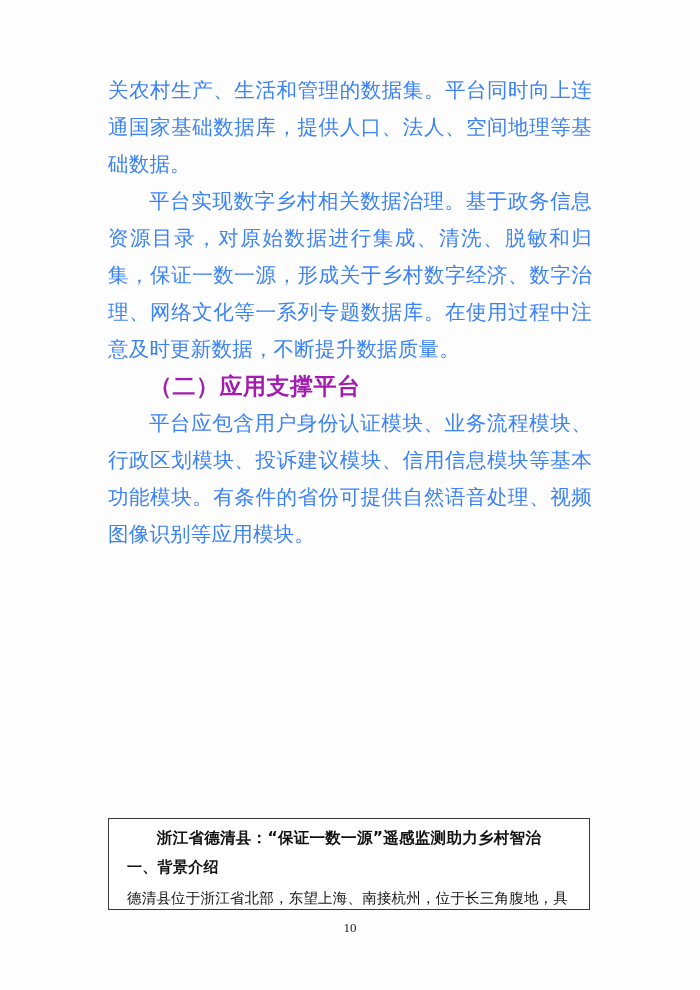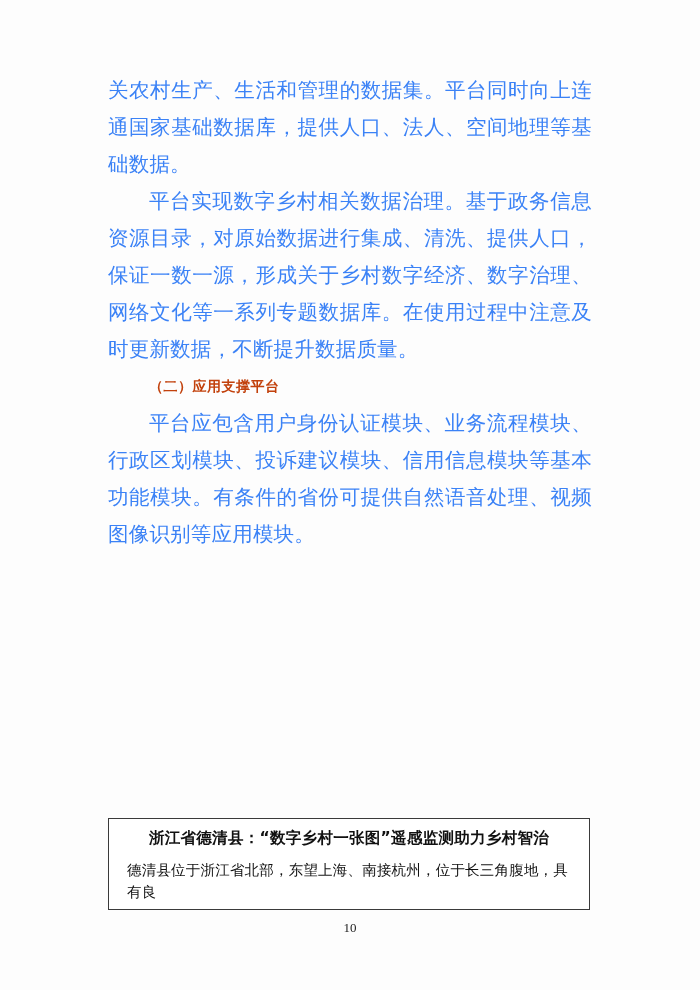--- a/index.html
+++ b/index.html
@@ -36,27 +36,27 @@
     text-justify: inter-ideograph;
     margin: 0 0 0 0;
     letter-spacing: 0.2px;
     font-family: "DejaVu Serif", "Liberation Serif", serif;
     color: #3b82f6;
   }
   .indent {
     text-indent: 41px;
   }
   .heading {
-    font-size: 14px;
+    font-size: 23px;
     line-height: 37px;
     text-indent: 41px;
     font-family: "DejaVu Sans", "Liberation Sans", sans-serif;
     font-weight: 600;
     letter-spacing: 0.5px;
-    color: #c2410c;
+    color: #a21caf;
   }
   .box {
     position: absolute;
     left: 108px;
     top: 818px;
     width: 482px;
     height: 92px;
     border: 1px solid #3a3a3a;
     box-sizing: border-box;
     overflow: hidden;
@@ -101,25 +101,26 @@
     color: #222;
   }
 </style>
 </head>
 <body>
 
 <div class="page">
 
   <div class="content">
     <div class="para">关农村生产、生活和管理的数据集。平台同时向上连通国家基础数据库，提供人口、法人、空间地理等基础数据。</div>
-    <div class="para indent">平台实现数字乡村相关数据治理。基于政务信息资源目录，对原始数据进行集成、清洗、提供人口，保证一数一源，形成关于乡村数字经济、数字治理、网络文化等一系列专题数据库。在使用过程中注意及时更新数据，不断提升数据质量。</div>
+    <div class="para indent">平台实现数字乡村相关数据治理。基于政务信息资源目录，对原始数据进行集成、清洗、脱敏和归集，保证一数一源，形成关于乡村数字经济、数字治理、网络文化等一系列专题数据库。在使用过程中注意及时更新数据，不断提升数据质量。</div>
     <div class="heading">（二）应用支撑平台</div>
     <div class="para indent">平台应包含用户身份认证模块、业务流程模块、行政区划模块、投诉建议模块、信用信息模块等基本功能模块。有条件的省份可提供自然语音处理、视频图像识别等应用模块。</div>
   </div>
 
   <div class="box">
-    <div class="box-title">浙江省德清县：“数字乡村一张图”遥感监测助力乡村智治</div>
+    <div class="box-title">浙江省德清县：“保证一数一源”遥感监测助力乡村智治</div>
+    <div class="box-sub">一、背景介绍</div>
     <div class="box-body">德清县位于浙江省北部，东望上海、南接杭州，位于长三角腹地，具有良</div>
   </div>
 
   <div class="page-number">10</div>
 
 </div>
 
 </body></html>

